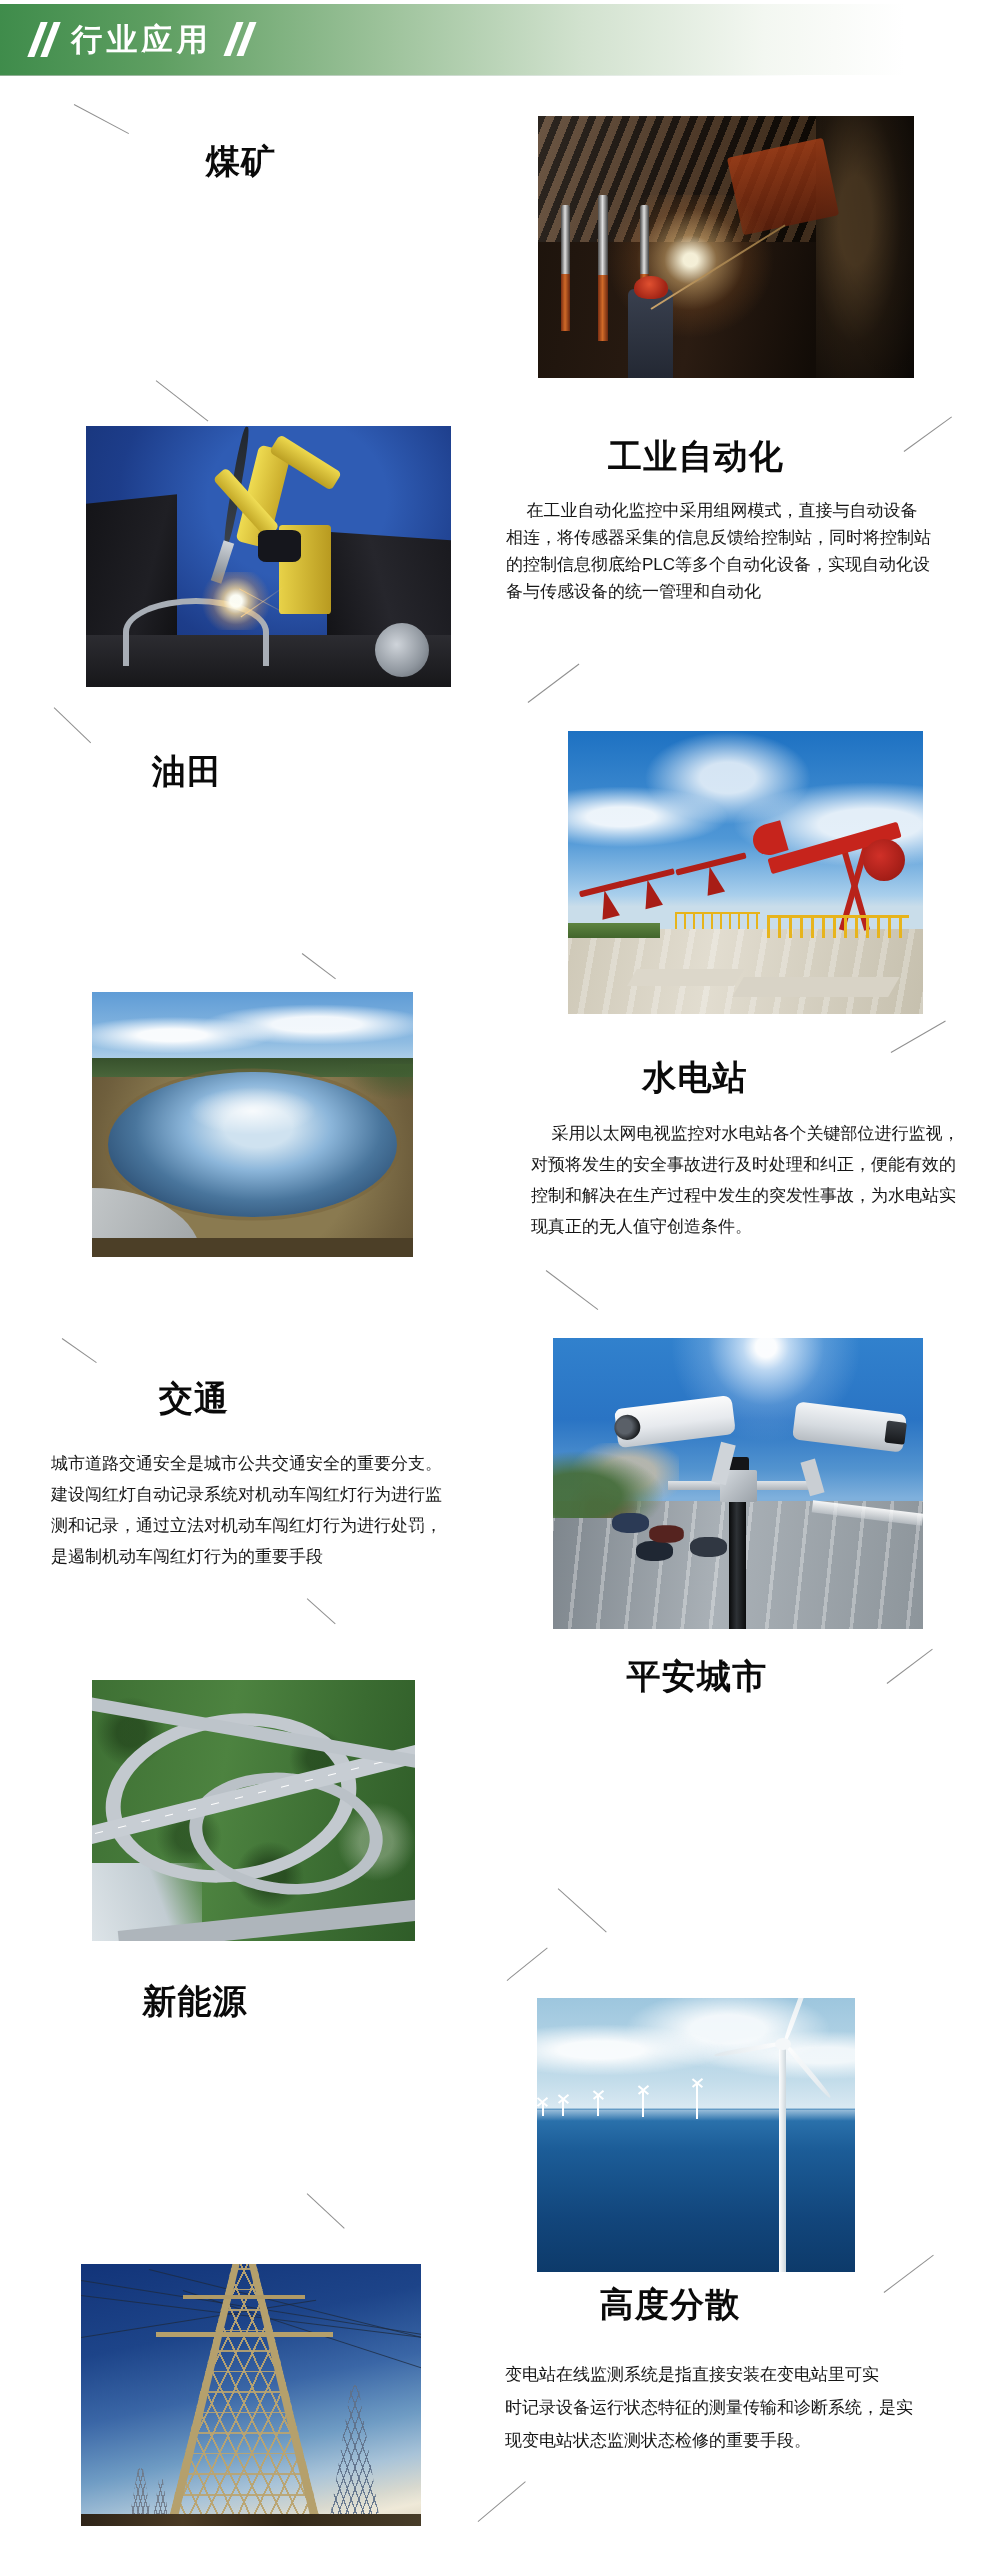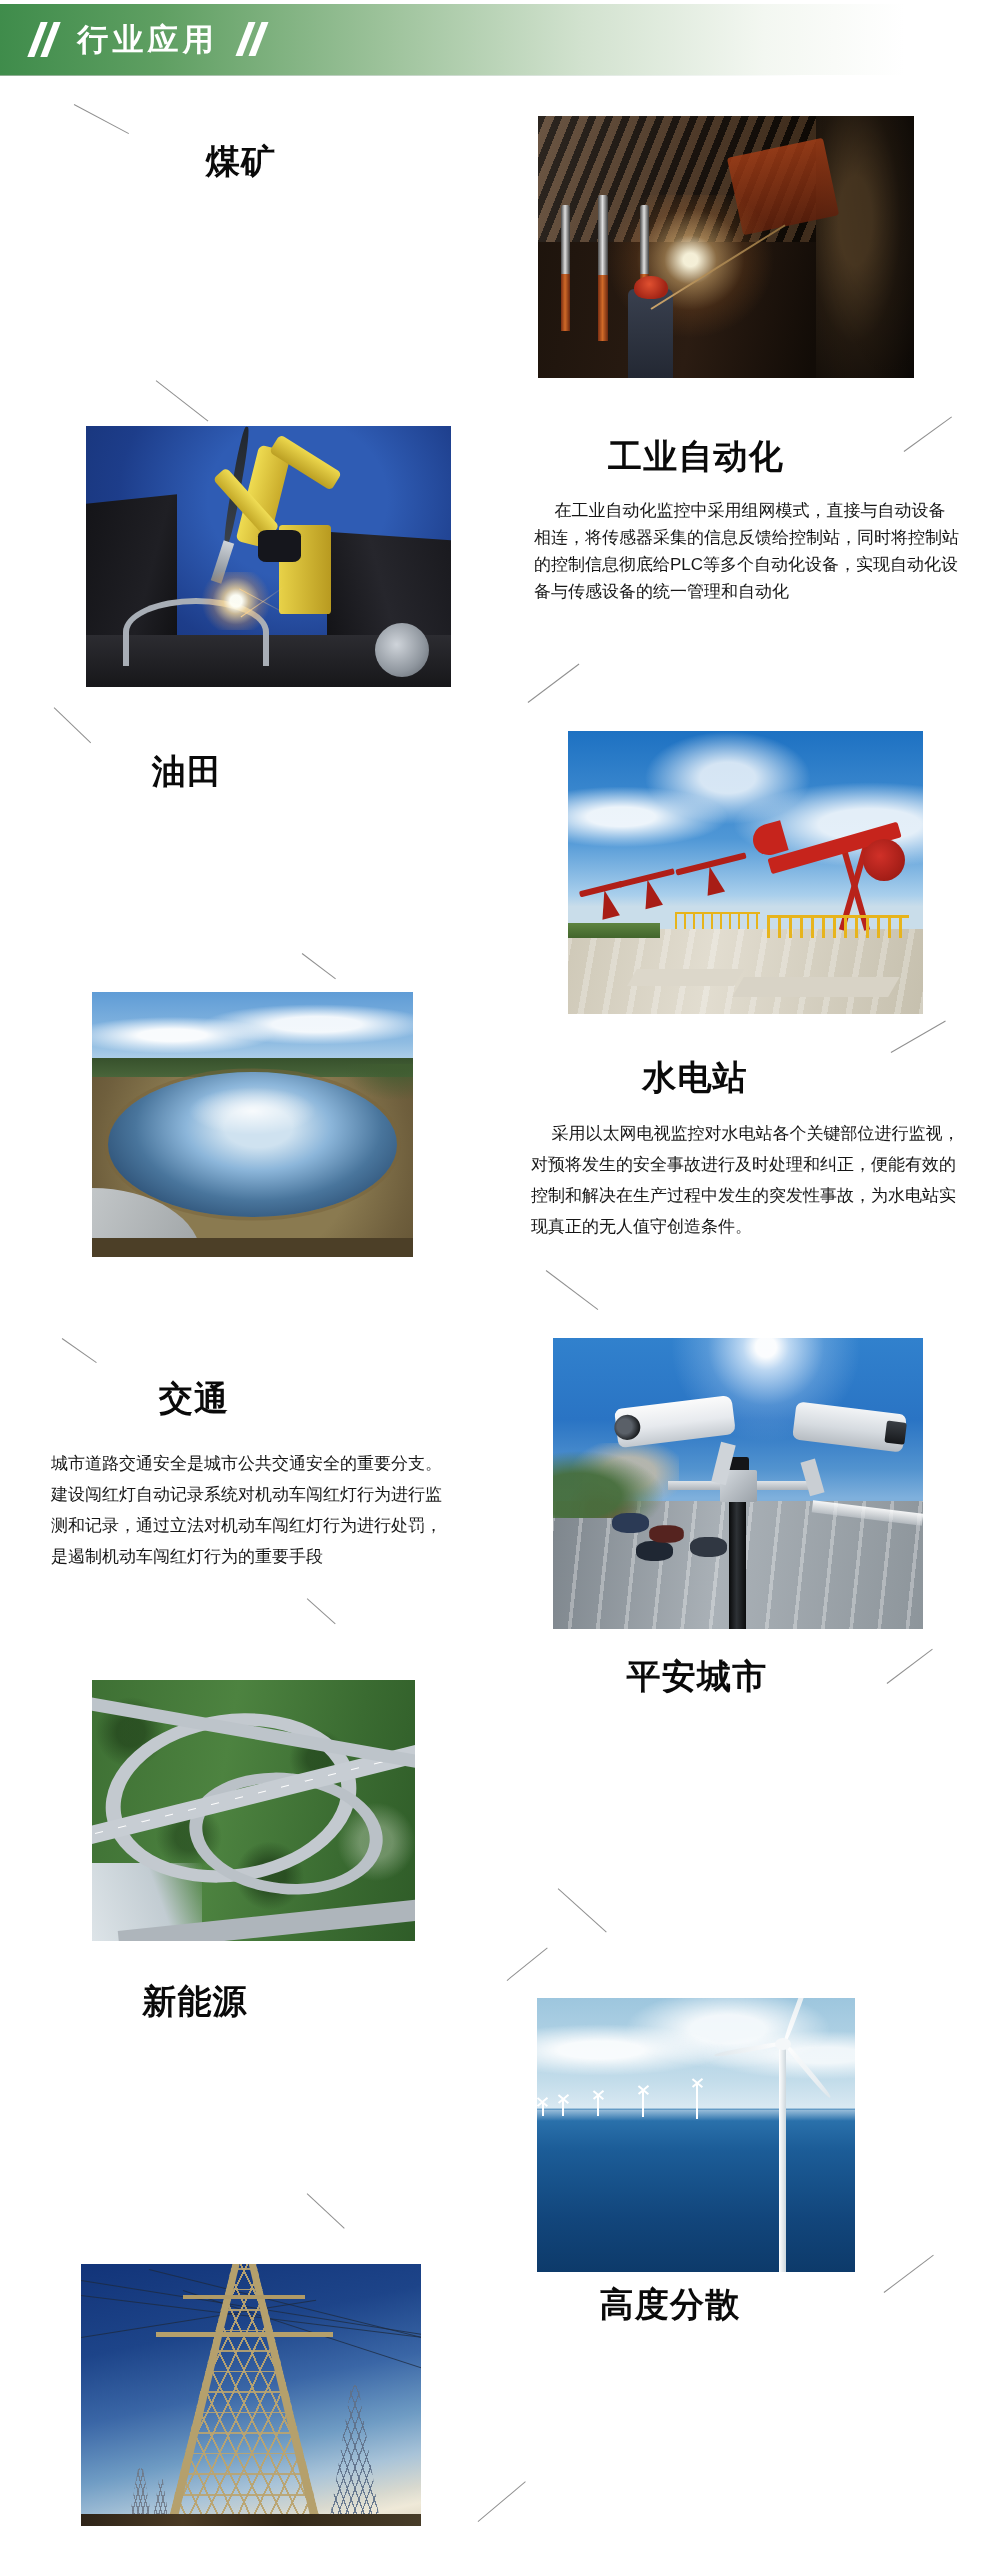--- a/index.html
+++ b/index.html
@@ -9,21 +9,21 @@
 
   
   .banner { position:absolute; left:0; top:3.6px; width:100%; height:71px;
     background:linear-gradient(to right,#3f8c4b 0%,#5f9f62 16%,#9cc29a 38%,#d2e2cf 58%,#f3f7f1 76%,#ffffff 90%); }
   .banner:after { content:''; position:absolute; left:0; bottom:-1.8px; height:1.8px; width:100%;
     background:linear-gradient(to right, rgba(47,105,55,.55), rgba(47,105,55,0) 80%); }
   .banner-inner { display:flex; align-items:center; height:100%; padding-left:34px; gap:12px; }
   .slashes { display:flex; gap:6px; }
   .slash { width:6.6px; height:35px; background:#ffffff; transform:skewX(-21deg); }
   .slashes.small .slash { height:34px; }
-  .banner h1 { margin:12px; color:#ffffff; font-family:"Liberation Serif","DejaVu Serif",serif;
+  .banner h1 { margin:6px; color:#ffffff; font-family:"Liberation Serif","DejaVu Serif",serif;
     font-size:31px; font-weight:bold; letter-spacing:4.2px; line-height:1; }
 
   
   .deco { position:absolute; height:1.2px; background:#8f8f8f; transform-origin:left center; }
   .d0{left:156px;top:380px;width:66px;transform:rotate(38deg)}
   .d1{left:74px;top:104px;width:62px;transform:rotate(28deg)}
   .d2{left:904px;top:451px;width:59px;transform:rotate(-36deg)}
   .d3{left:54px;top:707px;width:51px;transform:rotate(44deg)}
   .d4{left:528px;top:702px;width:64px;transform:rotate(-37deg)}
   .d5{left:302px;top:953px;width:42px;transform:rotate(37deg)}
@@ -46,21 +46,21 @@
   .t3{left:187px;top:754px}
   .t4{left:695px;top:1060px}
   .t5{left:194px;top:1381px}
   .t6{left:697px;top:1659px}
   .t7{left:195px;top:1984px}
   .t8{left:670px;top:2287px}
 
   
   .sec-body { position:absolute; margin:0; color:#161616; font-size:17px; white-space:pre; }
   .b1{left:28px;top:213px;width:422px;line-height:31px}
-  .b2{left:534px;top:497px;width:449px;line-height:27px;text-indent:20.5px}
+  .b2{left:506px;top:497px;width:449px;line-height:27px;text-indent:20.5px}
   .b3{left:27px;top:823px;width:489px;line-height:31px;text-indent:22px}
   .b4{left:531px;top:1118px;width:452px;line-height:31px;text-indent:20.5px}
   .b5{left:51px;top:1448px;width:416px;line-height:31px}
   .b6{left:528px;top:1717px;width:455px;line-height:33px;text-indent:18px}
   .b7{left:50px;top:2049px;width:464px;line-height:32px;text-indent:21px}
   .b8{left:505px;top:2358px;width:464px;line-height:33px}
 
   
   .photo { position:absolute; overflow:hidden; }
   .photo i { position:absolute; display:block; }
@@ -437,15 +437,18 @@
       <i class="wire pw5"></i>
     <i class="p8b"></i>
     <i class="p8c"></i>
       <i class="p8d"></i>
     <i class="p8e"></i>
     <i class="p8f"></i>
       <i class="p8g"></i>
     <i class="p8a"></i>
   </div>
   <h2 class="sec-title t8">高度分散</h2>
+  <p class="sec-body b8">变电站在线监测系统是指直接安装在变电站里可实
+时记录设备运行状态特征的测量传输和诊断系统，是实
+现变电站状态监测状态检修的重要手段。</p>
 
 </div>
 
 
 </body></html>

